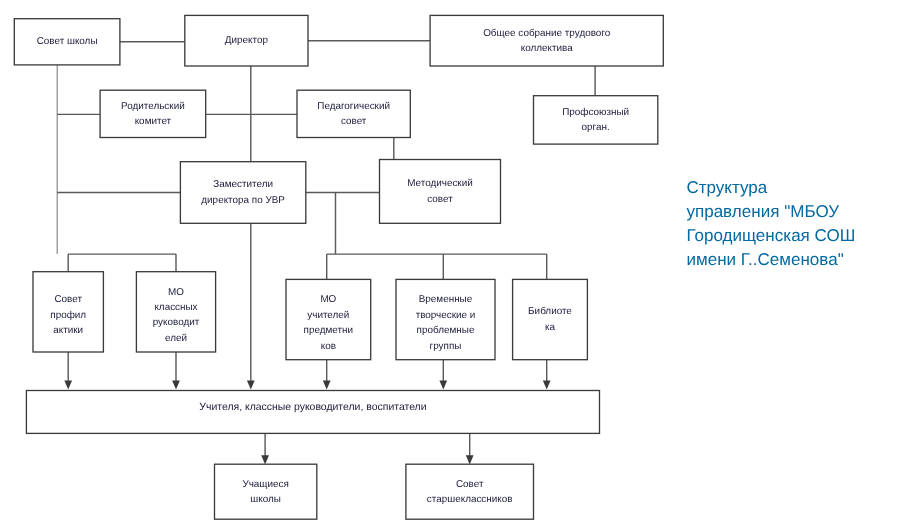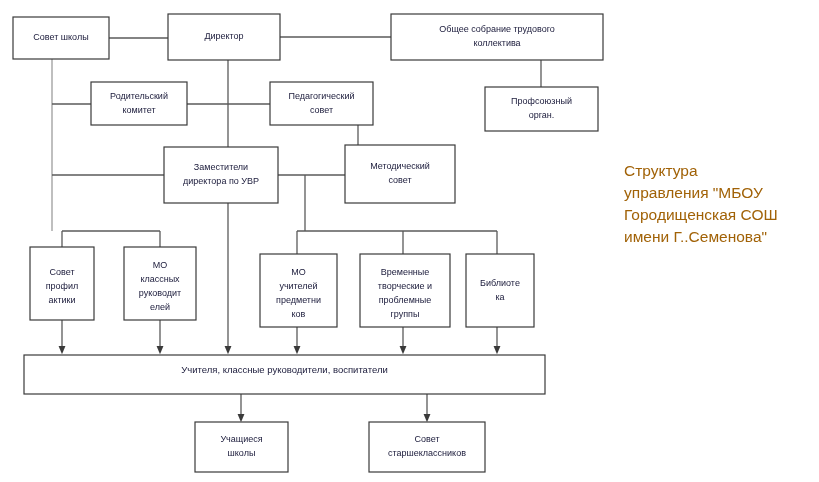--- a/index.html
+++ b/index.html
@@ -48,21 +48,21 @@
     font-size: 9.5px;
   }
   .title-block {
     position: absolute;
     left: 624px;
     top: 160px;
     width: 190px;
     font-family: "Liberation Sans", sans-serif;
     font-size: 15.5px;
     line-height: 1.42;
-    color: #a16207;
+    color: #0369a1;
     white-space: pre-line;
   }
 </style>
 </head>
 <body>
 
 <div id="canvas">
 
   <svg id="diagram" viewBox="0 0 819 482">
     <defs>

